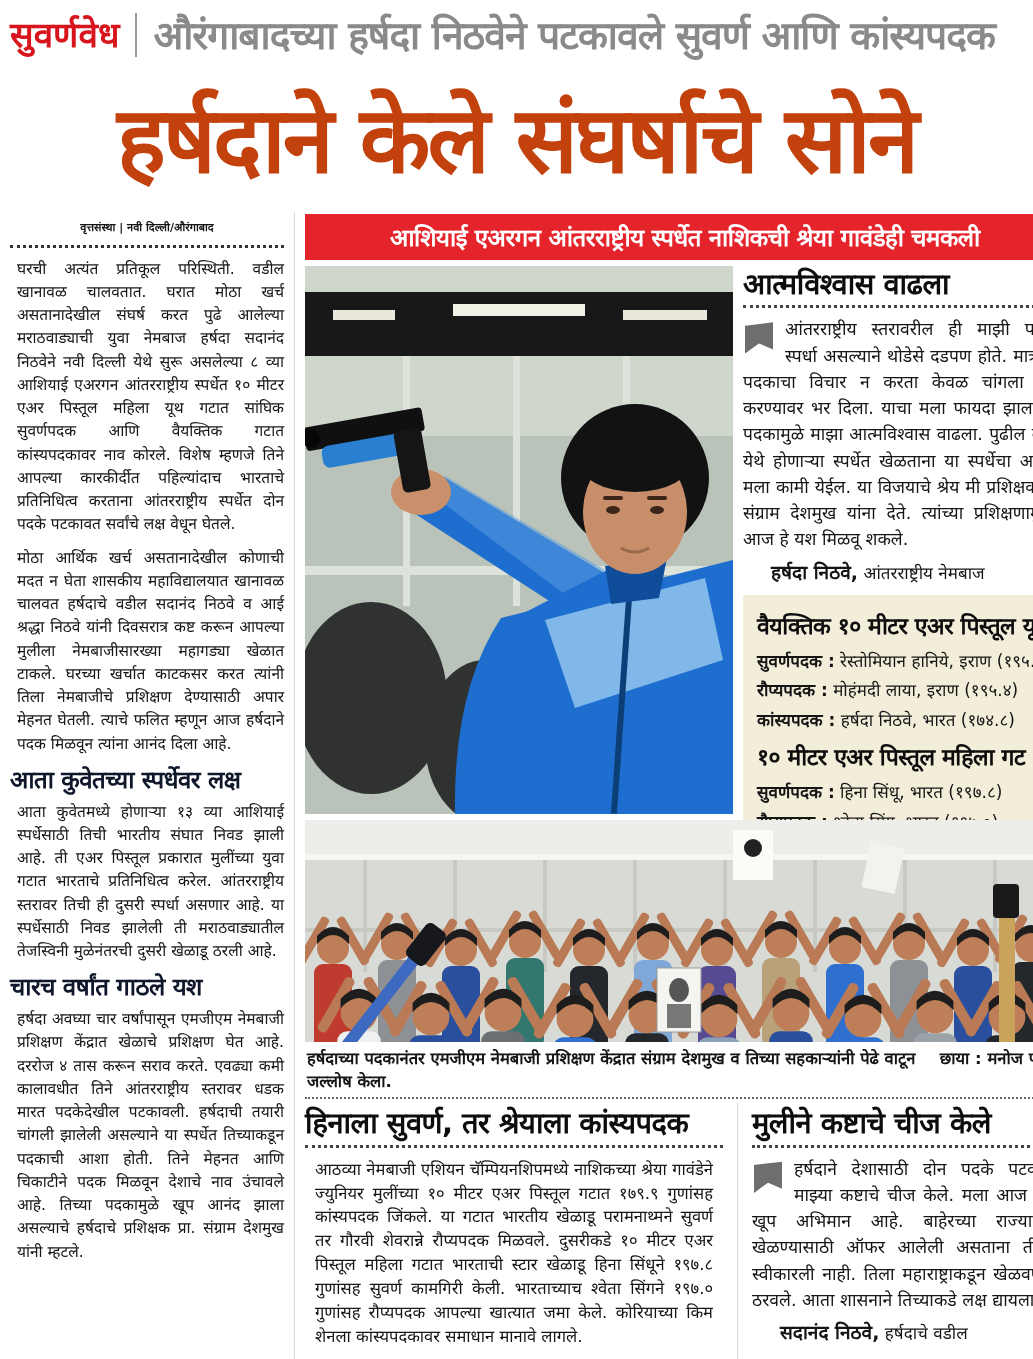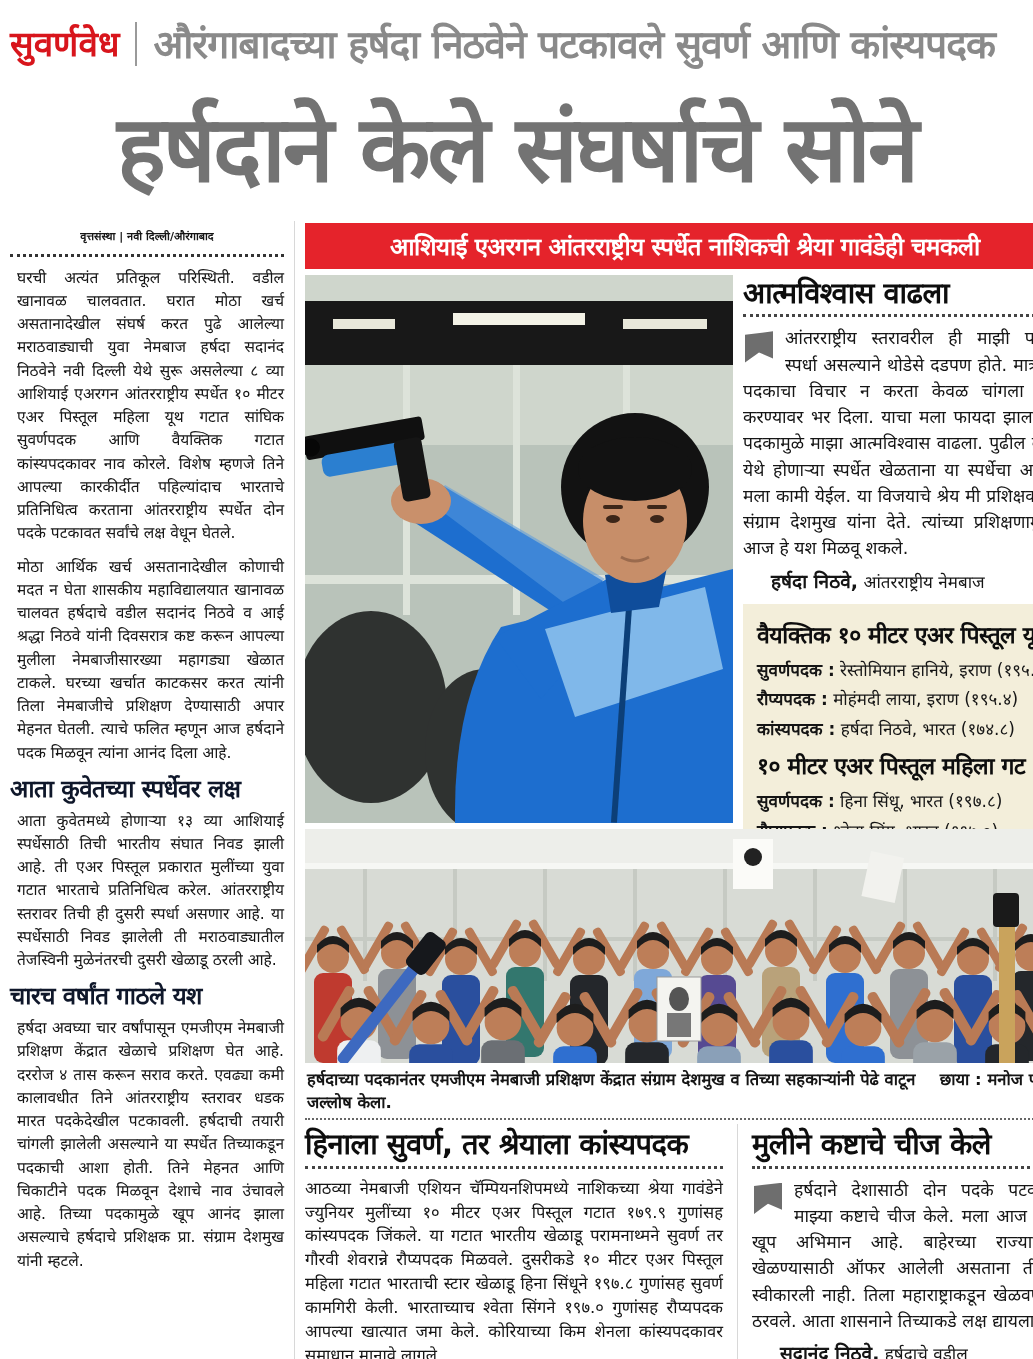--- a/index.html
+++ b/index.html
@@ -1,29 +1,29 @@
 <!DOCTYPE html>
 <html><head>
 <meta charset="utf-8">
 <style>
   html,body{margin:0;padding:0;background:#ffffff;}
   *{box-sizing:border-box;}
   .page{
     width:1033px;height:1359px;overflow:hidden;background:#fff;
     font-family:"DejaVu Sans","Liberation Sans",sans-serif;color:#151515;
-    padding:13px 8px;position:relative;
+    padding:4px 8px;position:relative;
   }
   
   .kicker{display:flex;align-items:center;gap:16px;height:56px;padding:6px 2px 0 2px;}
   .brand{color:#d8151c;font-weight:bold;font-size:35px;line-height:1;white-space:nowrap;}
   .kicker-divider{width:2px;height:44px;background:#9a9a9a;flex:0 0 auto;}
   .strap{color:#8a8a8a;font-weight:bold;font-size:39px;line-height:1;white-space:nowrap;letter-spacing:-1px;}
   
   .headline{margin:0;height:152px;display:flex;align-items:center;justify-content:center;
-    font-size:92px;font-weight:800;letter-spacing:-3px;color:#737373;white-space:nowrap;}
+    font-size:92px;font-weight:800;letter-spacing:-3px;color:#c2410c;white-space:nowrap;}
   
   .content{display:flex;height:1147px;}
   .left-col{width:287px;flex:0 0 287px;padding:0 10px 0 2px;border-right:1px solid #d8d8d8;
     font-size:15.5px;line-height:1.5;text-align:justify;}
   .byline{font-weight:bold;font-size:11px;text-align:center;padding:8px 0 8px 0;
     border-bottom:3px dotted #333;margin-bottom:10px;white-space:nowrap;}
   .left-col p{margin:0 0 10px 7px;}
   .left-col h2{margin:10px 0 6px 0;font-size:24px;line-height:1.2;color:#0f172a;letter-spacing:-0.5px;}
   
   .main-area{flex:1;padding-left:10px;display:flex;flex-direction:column;}
@@ -47,21 +47,21 @@
   .medal-row{font-size:17px;line-height:1.75;white-space:nowrap;}
   .medal-row .label{font-weight:bold;}
   
   .group-photo{margin:6px 0 0 0;height:268px;overflow:hidden;}
   .caption{display:flex;justify-content:space-between;align-items:baseline;gap:14px;
     font-weight:bold;font-size:16.5px;padding:4px 2px 5px 2px;border-bottom:2px dotted #666;}
   .caption .credit{white-space:nowrap;}
   
   .bottom-row{display:flex;margin-top:4px;flex:1;}
   .bottom-sec{padding-top:2px;}
-  .bottom-sec .sec-body{font-size:16.5px;line-height:1.45;text-align:justify;margin:0;}
+  .bottom-sec .sec-body{font-size:16.5px;line-height:1.45;text-align:justify;margin:10px;}
   .bottom-middle{width:432px;flex:0 0 432px;padding-right:14px;}
   .bottom-right{flex:1;border-left:1px solid #d8d8d8;padding-left:14px;}
 </style>
 </head>
 <body>
 
 <div class="page">
 
   <header class="kicker">
     <span class="brand">सुवर्णवेध</span>

